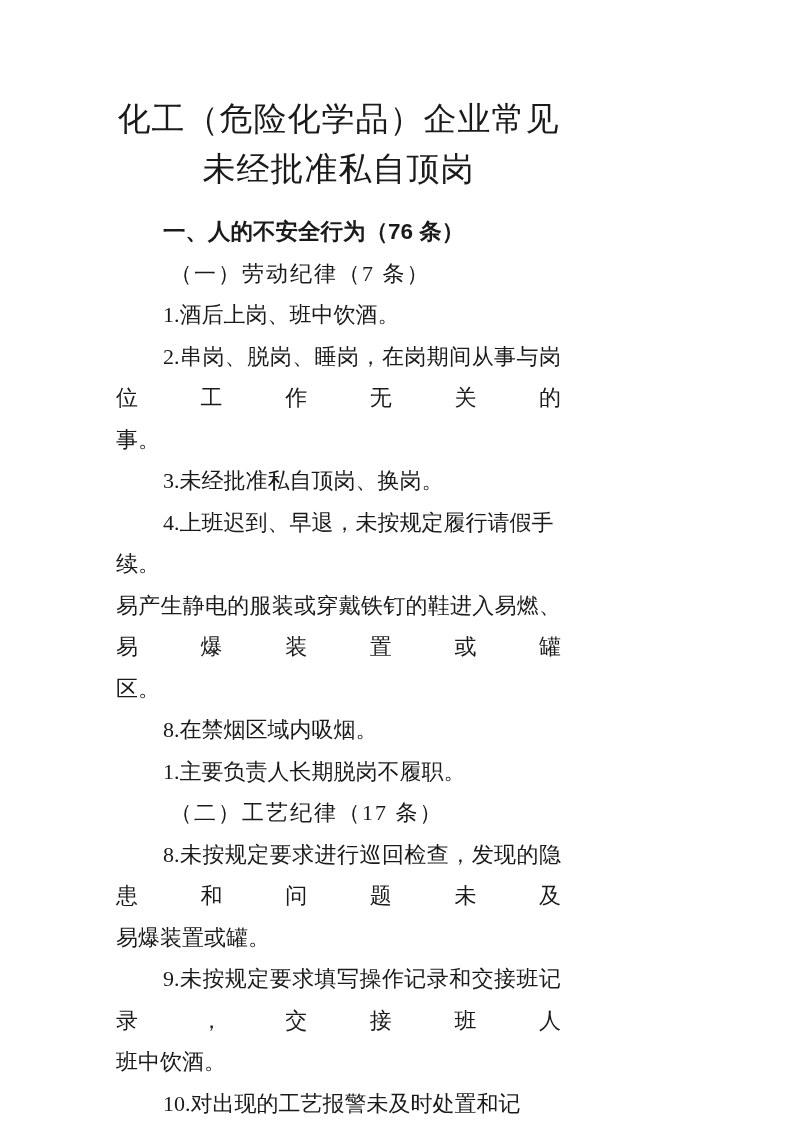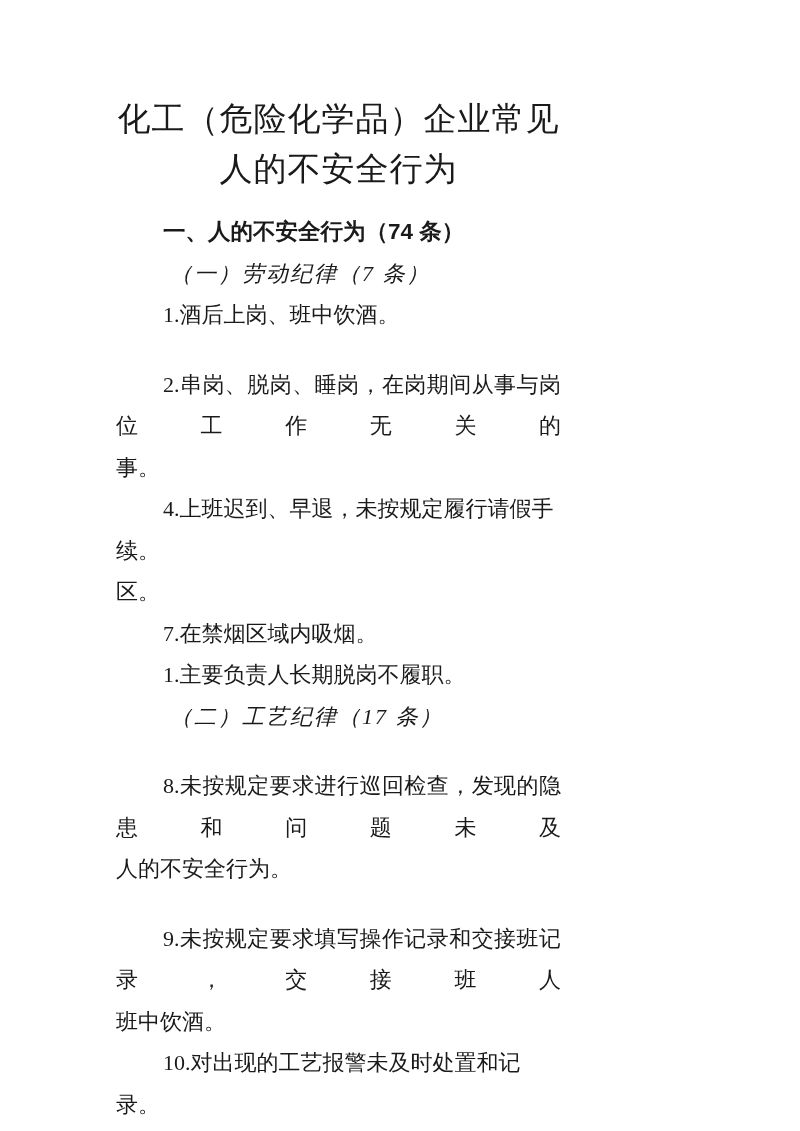--- a/index.html
+++ b/index.html
@@ -32,56 +32,56 @@
     text-align: left;
     min-height: 41.5px;
   }
   
   .indent  { text-indent: 47px; }
   .indent2 { text-indent: 54px; }
   
   .full {
     text-align: justify;
     text-align-last: justify;
-    margin-top: 28px;
     -moz-text-align-last: justify;
   }
   
   .h1 {
     font-family: "Liberation Sans", "DejaVu Sans", sans-serif;
     font-weight: bold;
     font-size: 22.5px;
   }
   
   .h2 {
-    font-style: italic;
     letter-spacing: 2px;
   }
 </style>
 </head>
 <body>
 
 <div class="page">
 
   <div class="doc-title">
     <div>化工（危险化学品）企业常见</div>
-    <div>人的不安全行为</div>
+    <div>未经批准私自顶岗</div>
   </div>
 
   <div class="doc-body">
-    <div class="ln h1 indent">一、人的不安全行为（74 条）</div>
+    <div class="ln h1 indent">一、人的不安全行为（76 条）</div>
     <div class="ln h2 indent2">（一）劳动纪律（7 条）</div>
     <div class="ln indent">1.酒后上岗、班中饮酒。</div>
     <div class="ln indent full">2.串岗、脱岗、睡岗，在岗期间从事与岗位工作无关的</div>
     <div class="ln">事。</div>
+    <div class="ln indent">3.未经批准私自顶岗、换岗。</div>
     <div class="ln indent">4.上班迟到、早退，未按规定履行请假手续。</div>
+    <div class="ln full">易产生静电的服装或穿戴铁钉的鞋进入易燃、易爆装置或罐</div>
     <div class="ln">区。</div>
-    <div class="ln indent">7.在禁烟区域内吸烟。</div>
+    <div class="ln indent">8.在禁烟区域内吸烟。</div>
     <div class="ln indent">1.主要负责人长期脱岗不履职。</div>
     <div class="ln h2 indent2">（二）工艺纪律（17 条）</div>
     <div class="ln indent full">8.未按规定要求进行巡回检查，发现的隐患和问题未及</div>
-    <div class="ln">人的不安全行为。</div>
+    <div class="ln">易爆装置或罐。</div>
     <div class="ln indent full">9.未按规定要求填写操作记录和交接班记录，交接班人</div>
     <div class="ln">班中饮酒。</div>
     <div class="ln indent">10.对出现的工艺报警未及时处置和记录。</div>
   </div>
 
 </div>
 
 </body></html>

